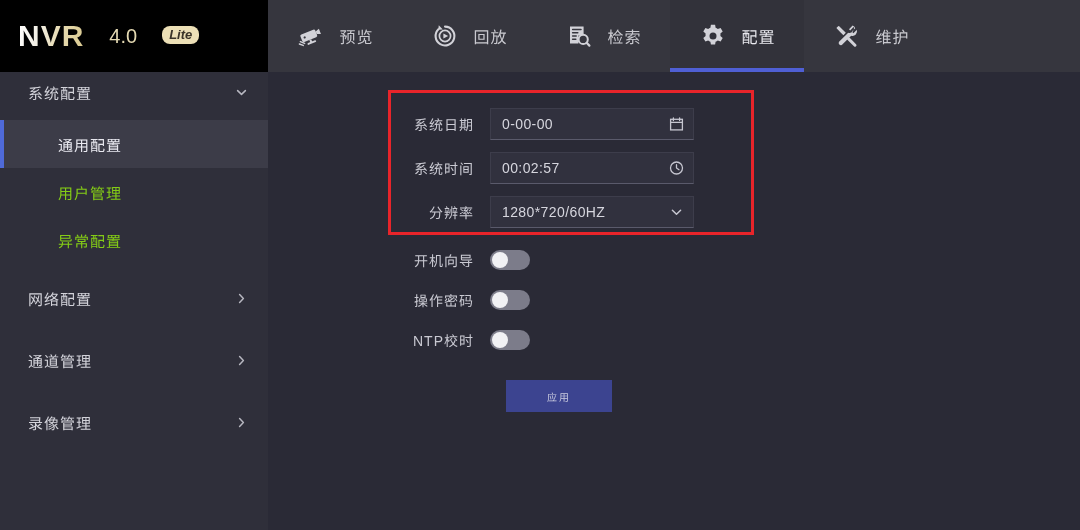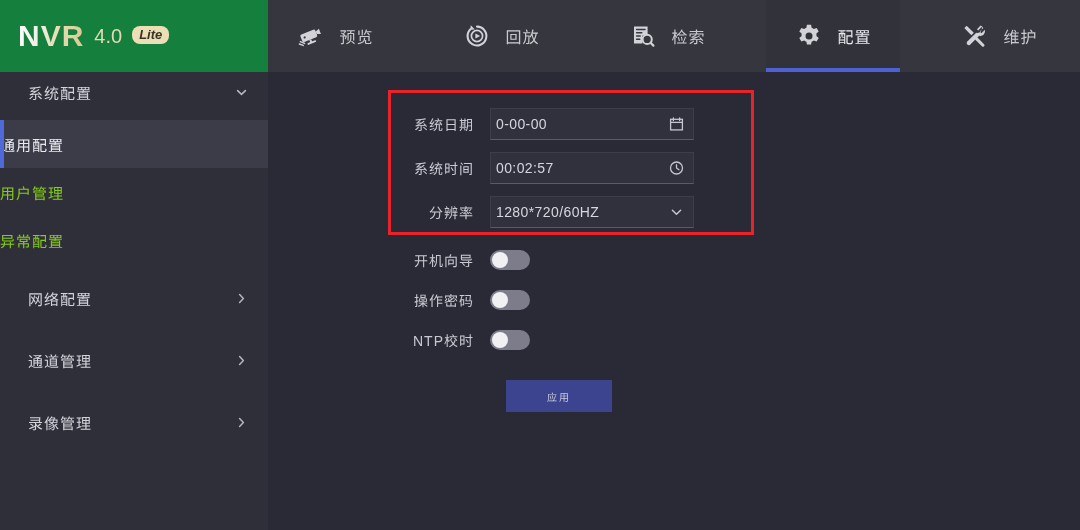--- a/index.html
+++ b/index.html
@@ -29,22 +29,22 @@
     display: flex;
     align-items: stretch;
   }
 
   .logo-zone {
     width: 268px;
     height: 72px;
     display: flex;
     align-items: center;
     padding-left: 18px;
-    gap: 10px;
-    background: #15803d;
+    gap: 25px;
+    background: #000000;
   }
 
   .logo-main {
     font-size: 30px;
     font-weight: bold;
     letter-spacing: 1px;
     background: linear-gradient(100deg, #ffffff 0%, #f2efe4 32%, #e8dcb4 60%, #d8c88e 100%);
     -webkit-background-clip: text;
     background-clip: text;
     -webkit-text-fill-color: transparent;
@@ -68,21 +68,20 @@
     border-radius: 8px;
     padding: 2px 7px 3px 7px;
     line-height: 1;
     margin-bottom: 2px;
   }
 
   .navtabs {
     display: flex;
     align-items: stretch;
     height: 72px;
-    gap: 32px;
   }
 
   .navtab {
     position: relative;
     display: flex;
     align-items: center;
     justify-content: center;
     gap: 13px;
     padding: 0 26px;
     min-width: 134px;
@@ -149,20 +148,21 @@
     align-items: center;
     justify-content: center;
   }
   .chev svg { display: block; }
 
   .side-sub {
     position: relative;
     height: 48px;
     display: flex;
     align-items: center;
+    padding-left: 58px;
     cursor: pointer;
   }
 
   .side-sub .s-label {
     font-size: 15px;
     color: #84cc16;
     letter-spacing: 1px;
   }
 
   .side-sub.active {
@@ -214,21 +214,21 @@
 
   .f-input {
     position: relative;
     width: 204px;
     height: 32px;
     background: #31313e;
     border: 1px solid #3d3d4b;
     border-bottom: 1px solid #5a5a6b;
     display: flex;
     align-items: center;
-    padding: 0 30px 0 5px;
+    padding: 0 30px 0 11px;
     cursor: text;
   }
 
   .f-input .val {
     font-size: 14px;
     color: #d6d6de;
     letter-spacing: 0.4px;
   }
 
   .f-input .fld-icon {

